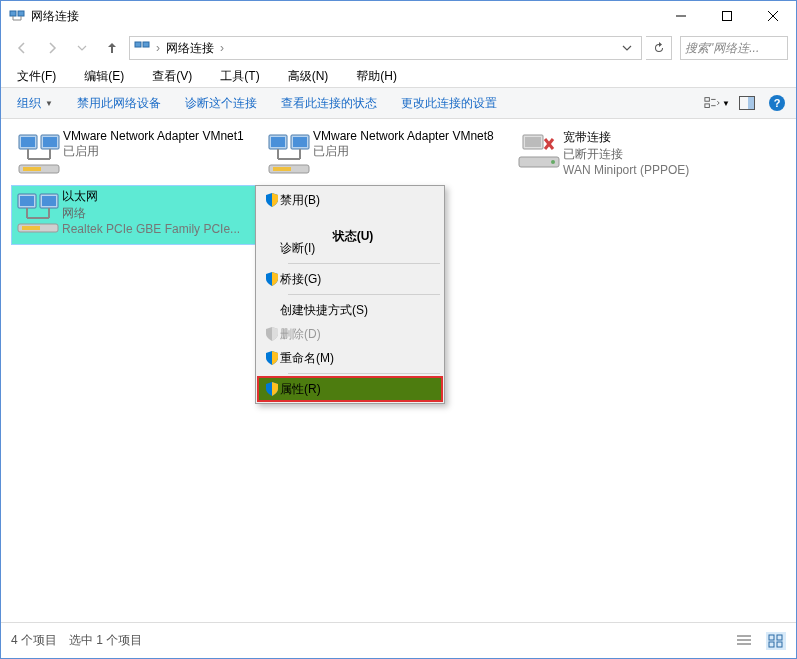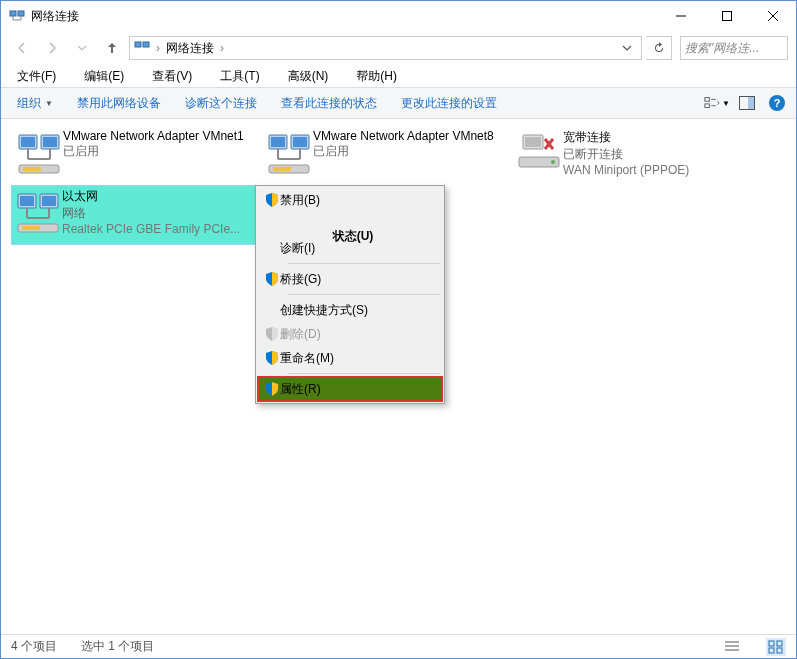--- a/index.html
+++ b/index.html
@@ -46,21 +46,21 @@
 
 .context-menu { position: absolute; left: 255px; top: 185px; width: 190px; background: #f0f0f0; border: 1px solid #a0a0a0; box-shadow: 3px 3px 6px rgba(0,0,0,0.25); padding: 2px; }
 .context-menu .cmitem { height: 24px; display: flex; align-items: center; padding-left: 6px; gap: 0; }
 .context-menu .cmitem.disabled { color: #999; }
 .context-menu .cmitem.bold { font-weight: bold; flex-direction: column; }
 .context-menu .cmitem.highlighted { outline: 2px solid #e03030; outline-offset: -1px; background: #4d7c0f; }
 .context-menu .cmicon { width: 16px; height: 16px; flex-shrink: 0; }
 .context-menu .cmsep { height: 1px; background: #d0d0d0; margin: 3px 2px 3px 30px; }
 
 
-.statusbar { height: 24px; border-top: 1px solid #ddd; display: flex; align-items: center; padding: 0 10px; gap: 24px; color: #555; }
+.statusbar { height: 36px; border-top: 1px solid #ddd; display: flex; align-items: center; padding: 0 10px; gap: 12px; color: #555; }
 .statusbar .spacer { flex: 1; }
 .statusbar .vicon { width: 20px; height: 18px; display: flex; align-items: center; justify-content: center; }
 
 
 .neticon-svg { width: 48px; height: 48px; }
 </style>
 </head>
 <body>
 
 <div class="titlebar">

